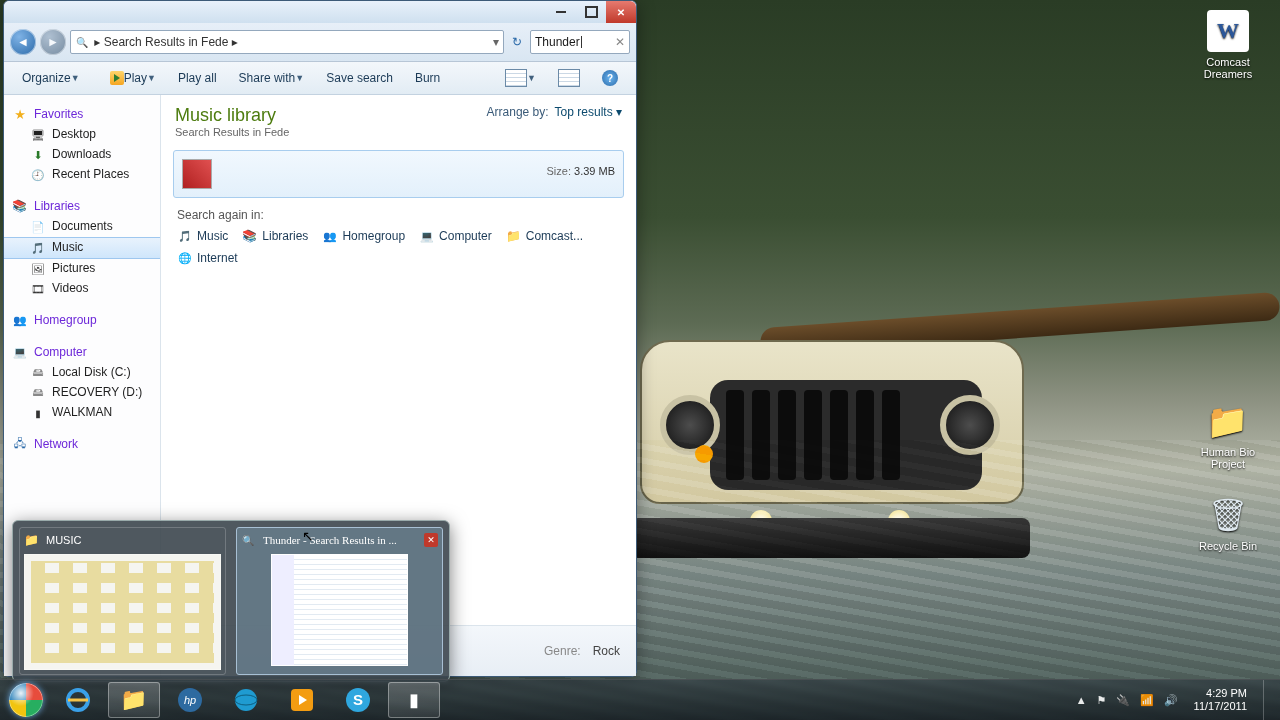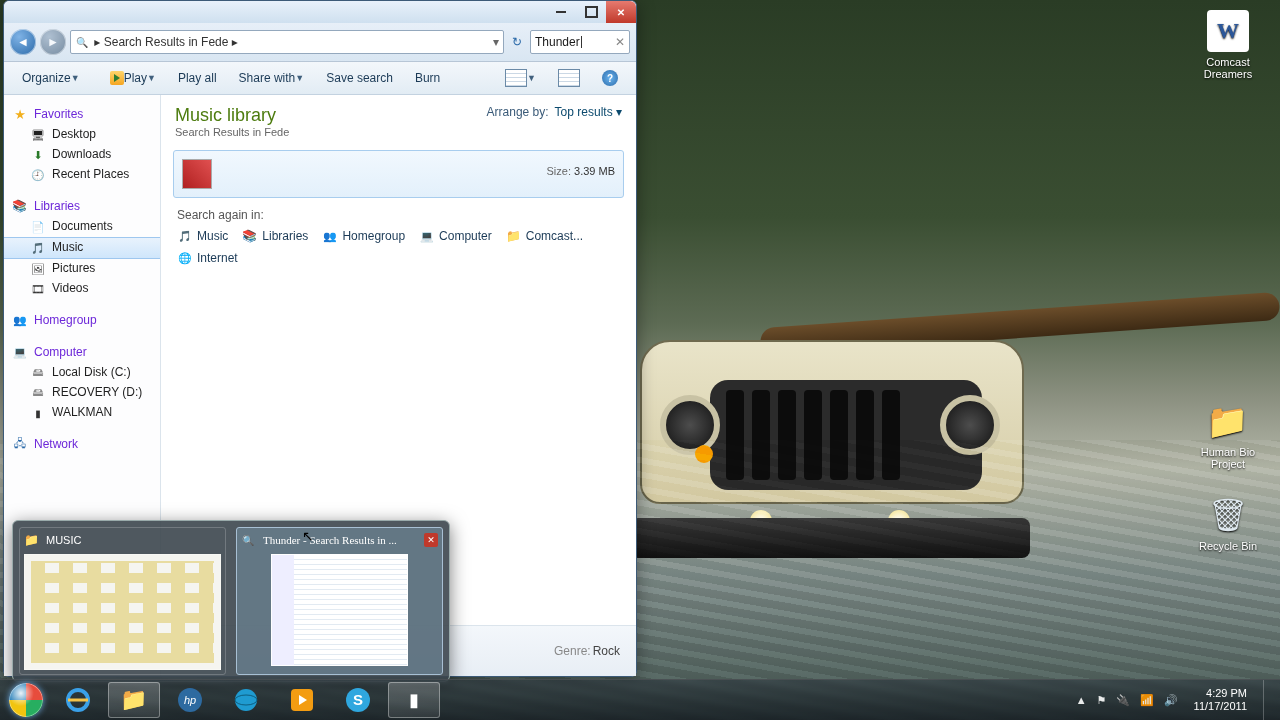--- a/index.html
+++ b/index.html
@@ -534,21 +534,21 @@
           <div class="sa-item">
               <span class="ico ic-globe"></span>
               <span>Internet</span>
             </div>
         </div>
       </div>
 
       <div style="flex:1"></div>
 
       <div class="details-pane">
-        <span style="color:#888;margin-right:2px">Genre:</span>
+        <span style="color:#888;margin-right:12px">Genre:</span>
         <span>Rock</span>
       </div>
     </div>
   </div>
 </div>
 
 <div class="thumb-popup">
   <div class="thumb-card">
     <div class="thumb-title">
       <span class="ico ic-folder"></span>

